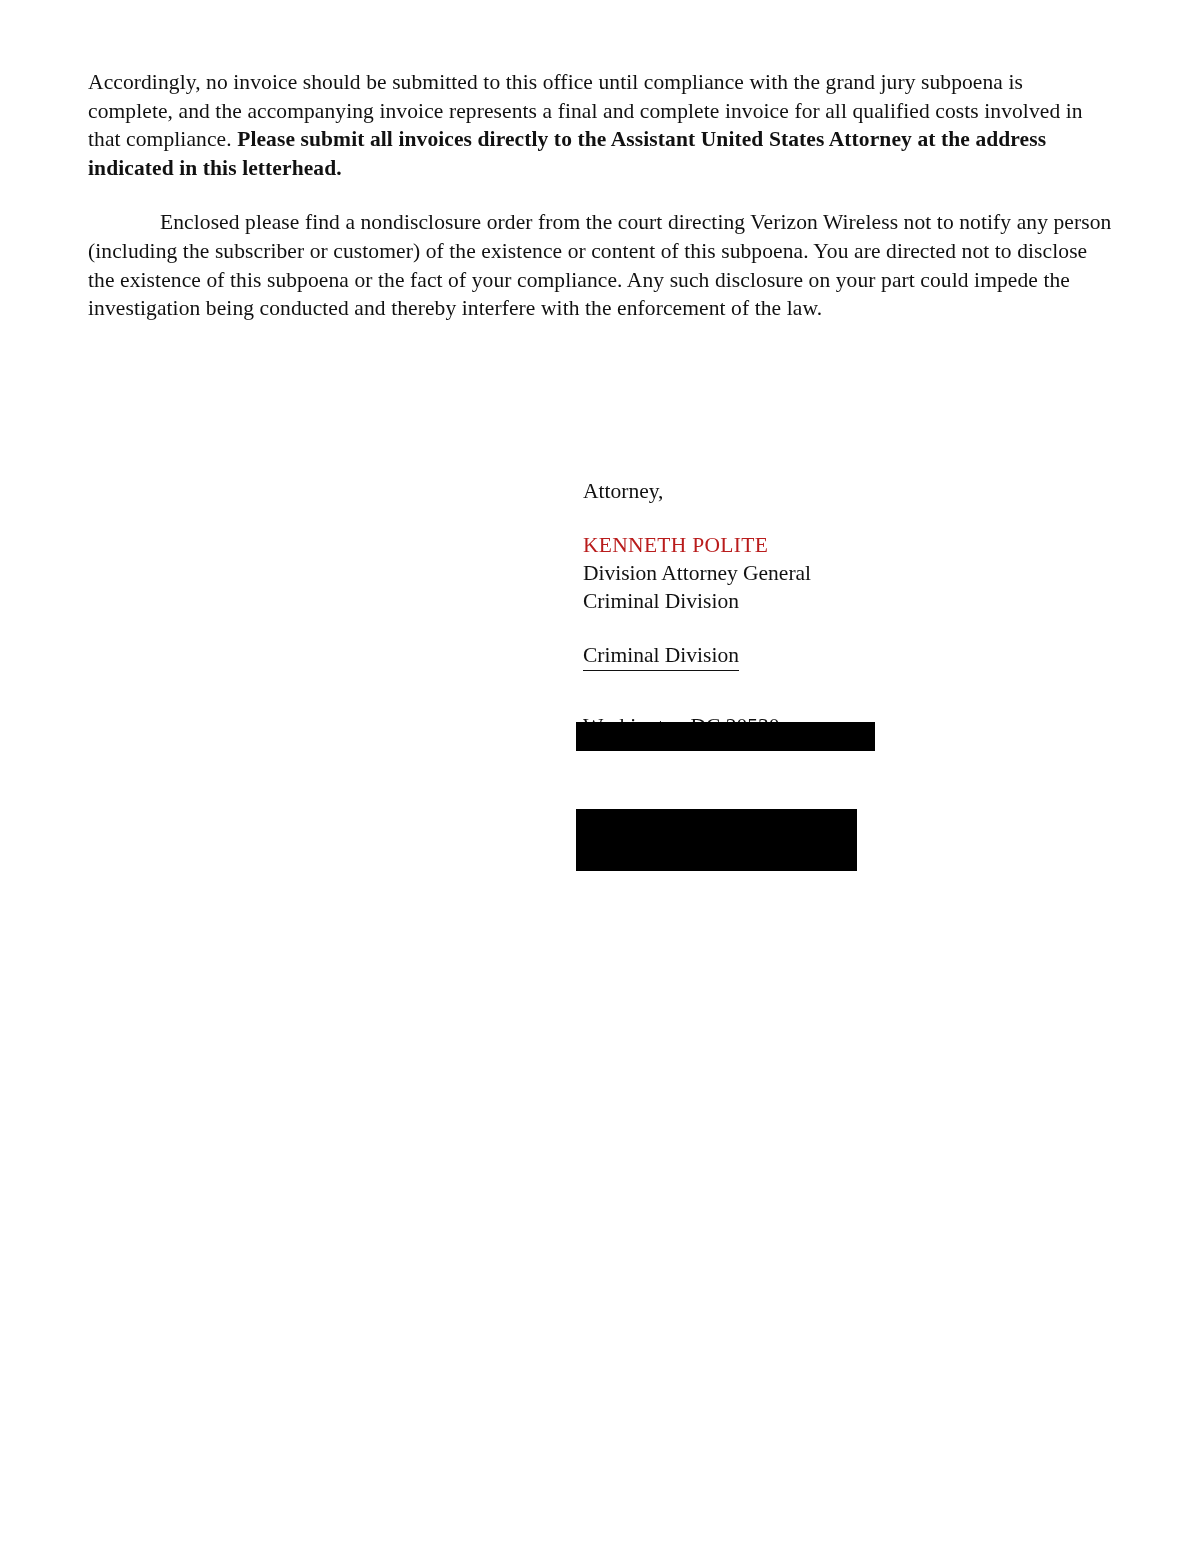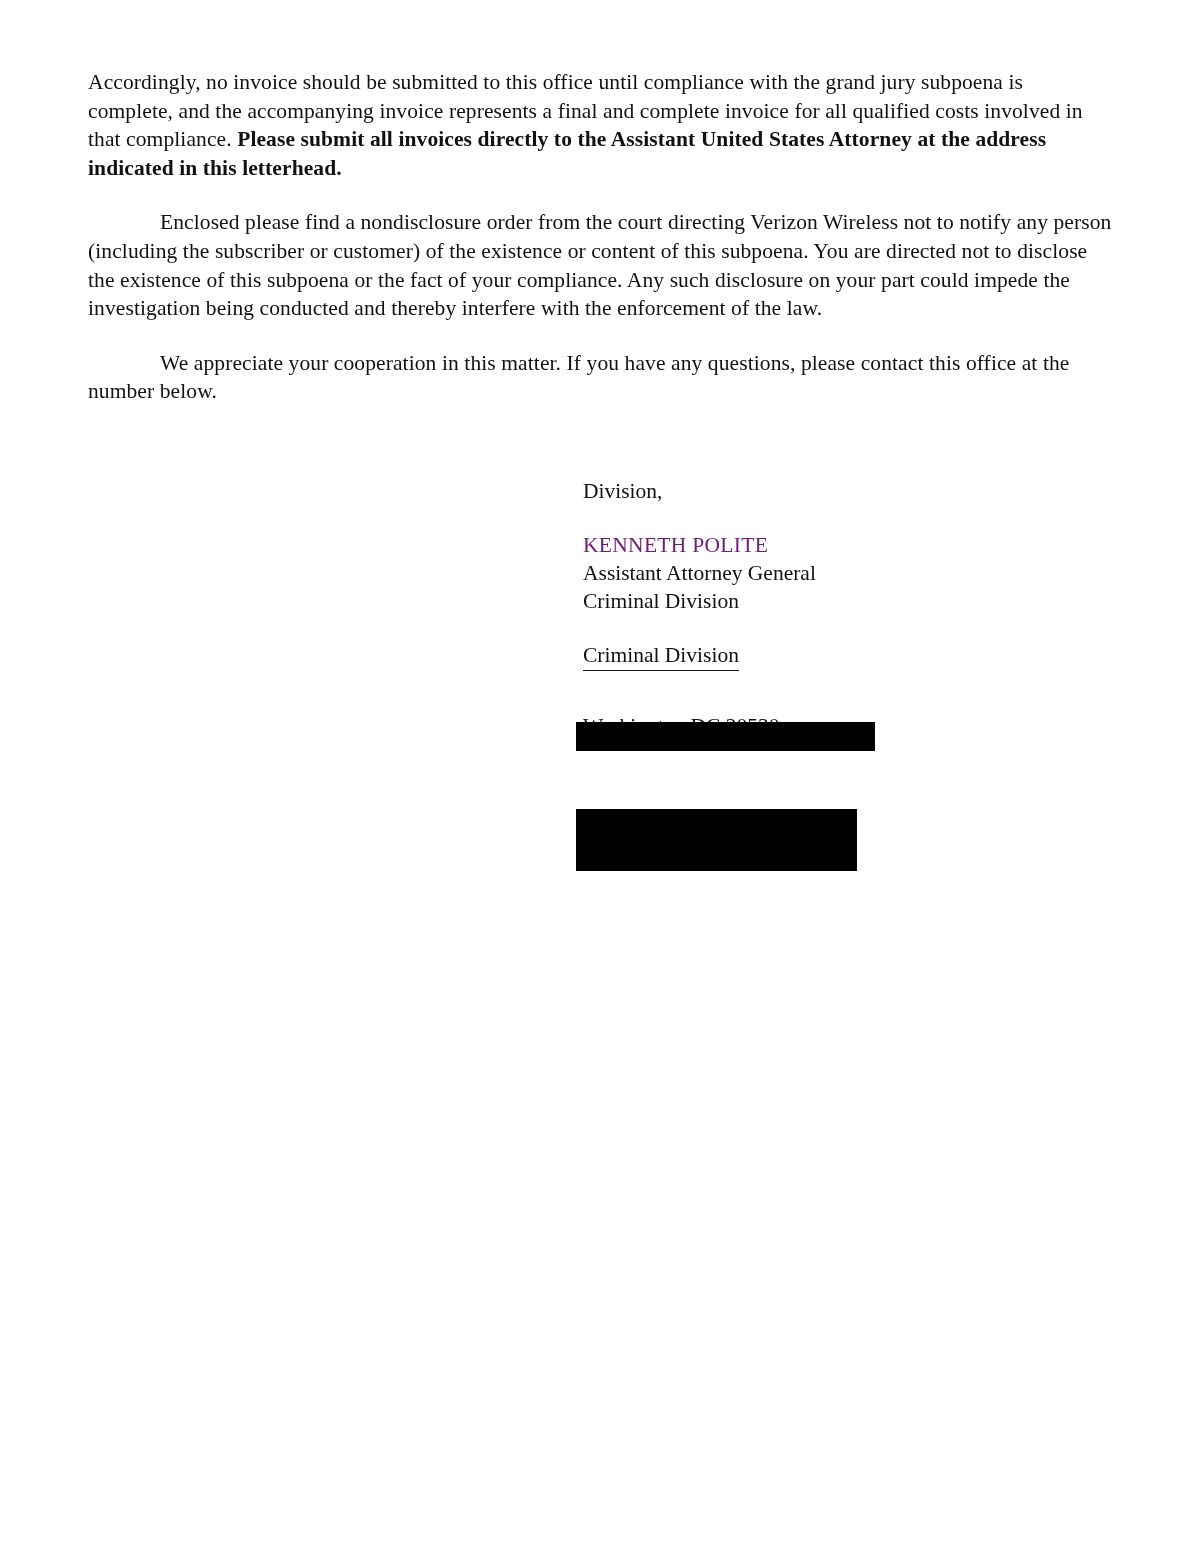--- a/index.html
+++ b/index.html
@@ -69,21 +69,21 @@
   }
 
   .sig-gap-sm {
     height: 21px;
   }
 
   .sig-name {
     font-size: 21.5px;
     line-height: 1.30;
     letter-spacing: 0.3px;
-    color: #701a75;
+    color: #b91c1c;
   }
 
   .signature {
     font-size: 21.5px;
     line-height: 1.30;
     color: #111111;
     display: inline-block;
     border-bottom: 1.5px solid #111111;
     padding-right: 14px;
   }
@@ -116,29 +116,28 @@
 <body>
 
 <div class="page">
 
   <div class="doc-body">
 
     <p class="para"><span>Accordingly, no invoice should be submitted to this office until compliance with the grand jury subpoena is complete, and the accompanying invoice represents a final and complete invoice for all qualified costs involved in that compliance.  </span><span class="bold">Please submit all invoices directly to the Assistant United States Attorney at the address indicated in this letterhead.</span></p>
 
     <p class="para"><span class="indent"></span><span>Enclosed please find a nondisclosure order from the court directing Verizon Wireless not to notify any person (including the subscriber or customer) of the existence or content of this subpoena. You are directed not to disclose the existence of this subpoena or the fact of your compliance.  Any such disclosure on your part could impede the investigation being conducted and thereby interfere with the enforcement of the law.</span></p>
 
-    <p class="para"><span class="indent"></span><span>We appreciate your cooperation in this matter.  If you have any questions, please contact this office at the number below.</span></p>
 
   </div>
 
   <div class="sig-block">
-    <div class="sig-line">Division,</div>
+    <div class="sig-line">Attorney,</div>
     <div class="sig-gap"></div>
     <div class="sig-name">KENNETH POLITE</div>
-    <div class="sig-line">Assistant Attorney General</div>
+    <div class="sig-line">Division Attorney General</div>
     <div class="sig-line">Criminal Division</div>
     <div class="sig-gap"></div>
     <div><span class="underlined-line sig-line">Criminal Division</span></div>
     <div class="sig-gap-sm"></div>
     <div class="sig-gap-sm"></div>
     <div class="sig-line">Washington DC 20530</div>
   </div>
 
   <div class="redaction" id="redact-1"></div>
   <div class="redaction" id="redact-2"></div>

